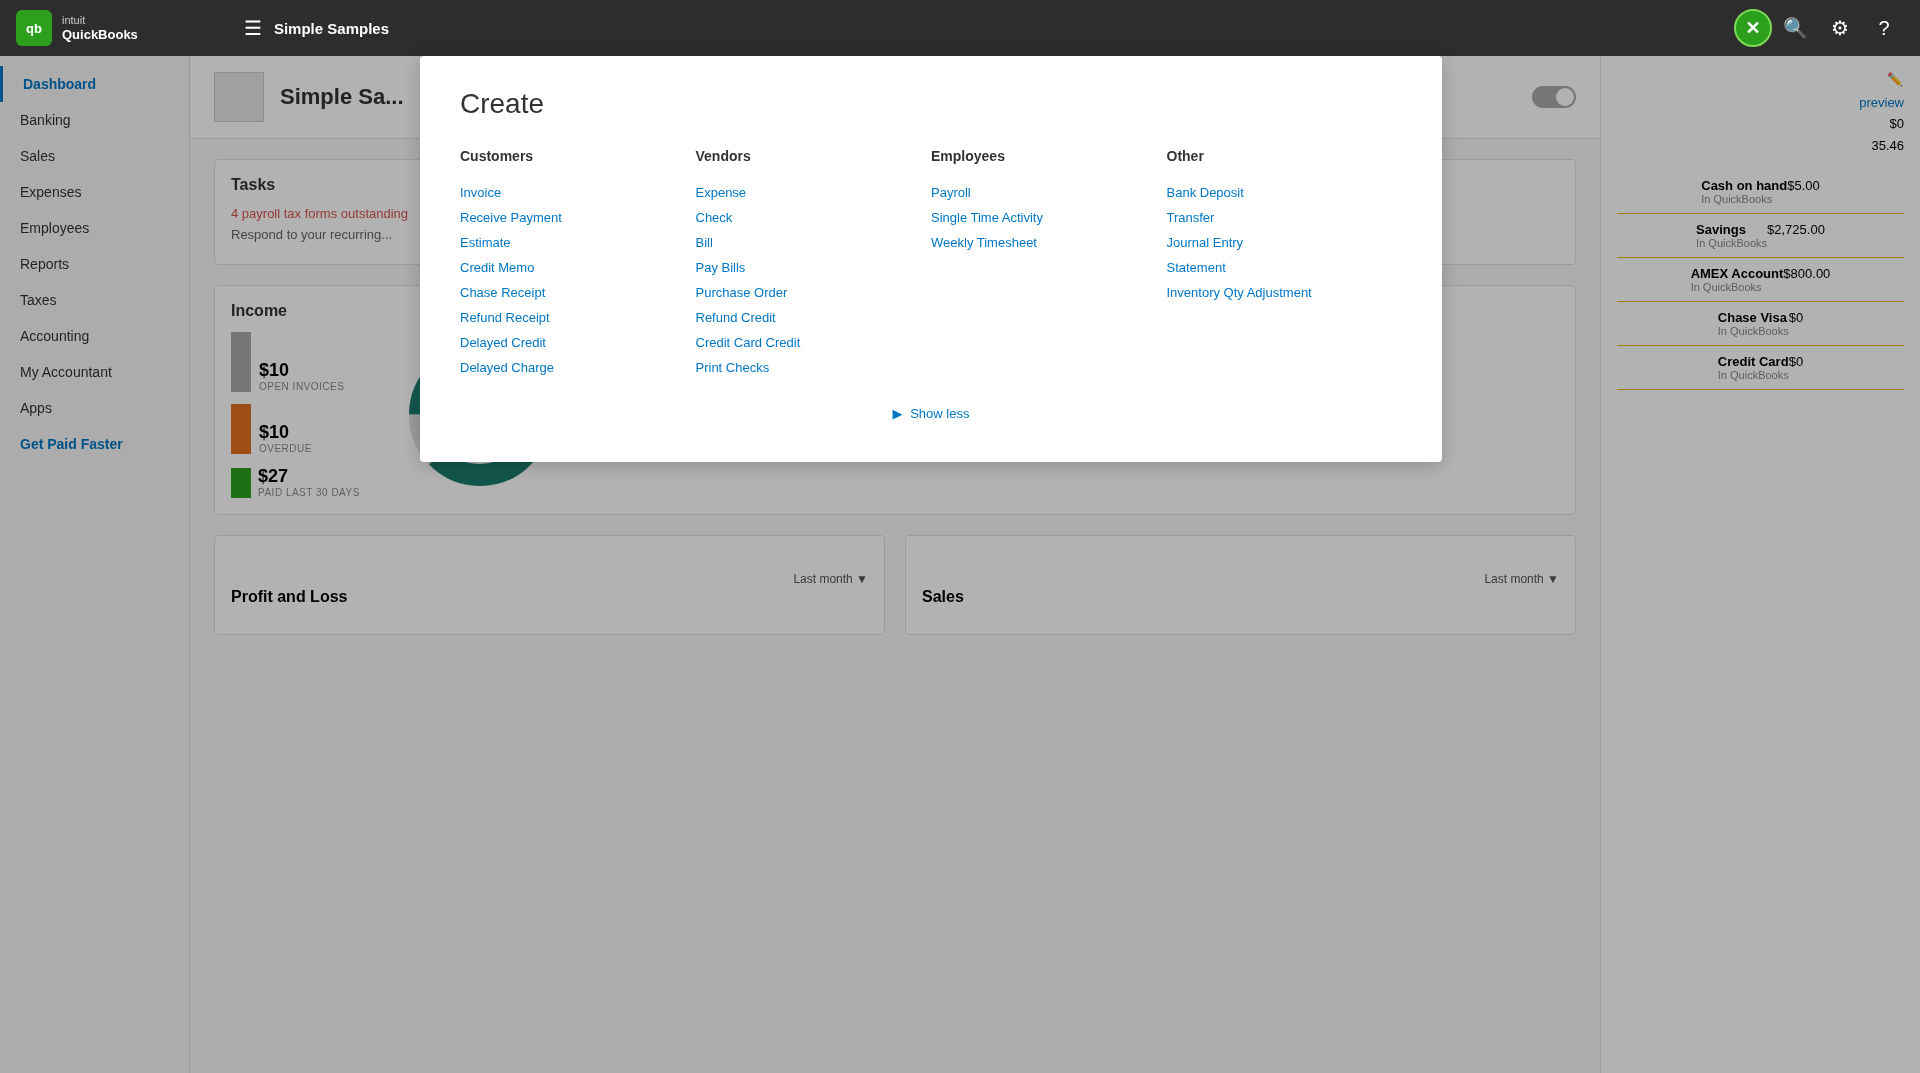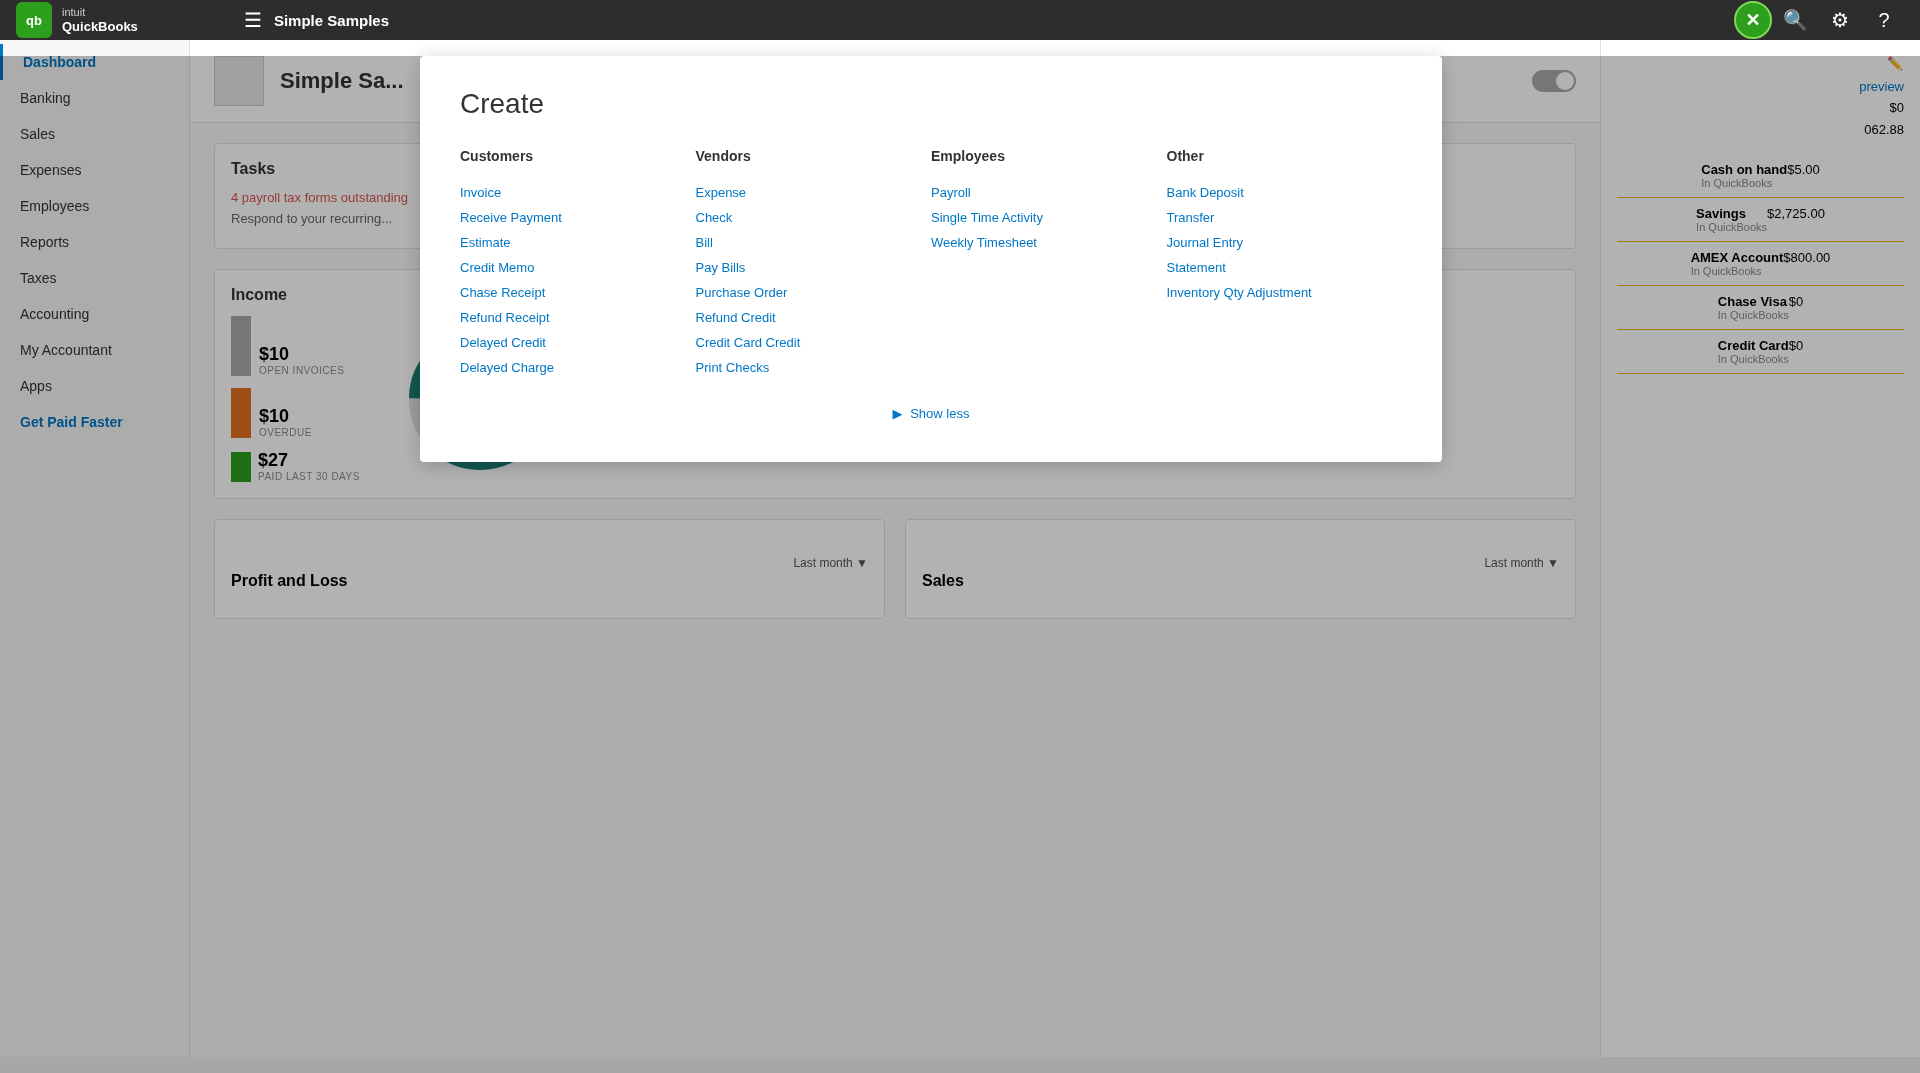--- a/index.html
+++ b/index.html
@@ -1,21 +1,21 @@
 <!DOCTYPE html>
 <html><head>
   <meta charset="utf-8">
   <style>
     * { margin: 0; padding: 0; box-sizing: border-box; }
     body { font-family: 'Helvetica Neue', Arial, sans-serif; background: #f0f0f0; width: 1920px; height: 1073px; overflow: hidden; position: relative; }
 
     
     .top-nav {
       background: #2d2d2d;
-      height: 40px;
+      height: 56px;
       display: flex;
       align-items: center;
       padding: 0 16px;
       position: relative;
       z-index: 10;
     }
     .logo-area {
       display: flex;
       align-items: center;
       gap: 10px;
@@ -91,21 +91,21 @@
     .app-body {
       display: flex;
       height: calc(1073px - 56px);
     }
 
     
     .sidebar {
       width: 190px;
       background: #f7f7f7;
       border-right: 1px solid #e0e0e0;
-      padding: 4px 0;
+      padding: 10px 0;
       flex-shrink: 0;
     }
     .sidebar-item {
       padding: 10px 20px;
       font-size: 14px;
       color: #333;
       cursor: pointer;
     }
     .sidebar-item.active {
       color: #0077c5;
@@ -423,21 +423,21 @@
 
   <div class="right-panel">
     <div style="display:flex;justify-content:flex-end;margin-bottom:8px;">
       <span style="color:#0077c5;font-size:13px;cursor:pointer;">✏️</span>
     </div>
     <div style="color:#0077c5;font-size:13px;text-align:right;margin-bottom:4px;">preview</div>
     <div style="text-align:right;margin-bottom:4px;">
       <span style="font-size:13px;">$0</span>
     </div>
     <div style="text-align:right;margin-bottom:16px;">
-      <span style="font-size:13px;">062.88</span>
+      <span style="font-size:13px;">35.46</span>
     </div>
     <div class="panel-row">
       <div>
         <div class="panel-label">Cash on hand</div>
         <div class="panel-sublabel">In QuickBooks</div>
       </div>
       <div class="panel-amount">$5.00</div>
     </div>
     <div class="panel-row">
       <div>

